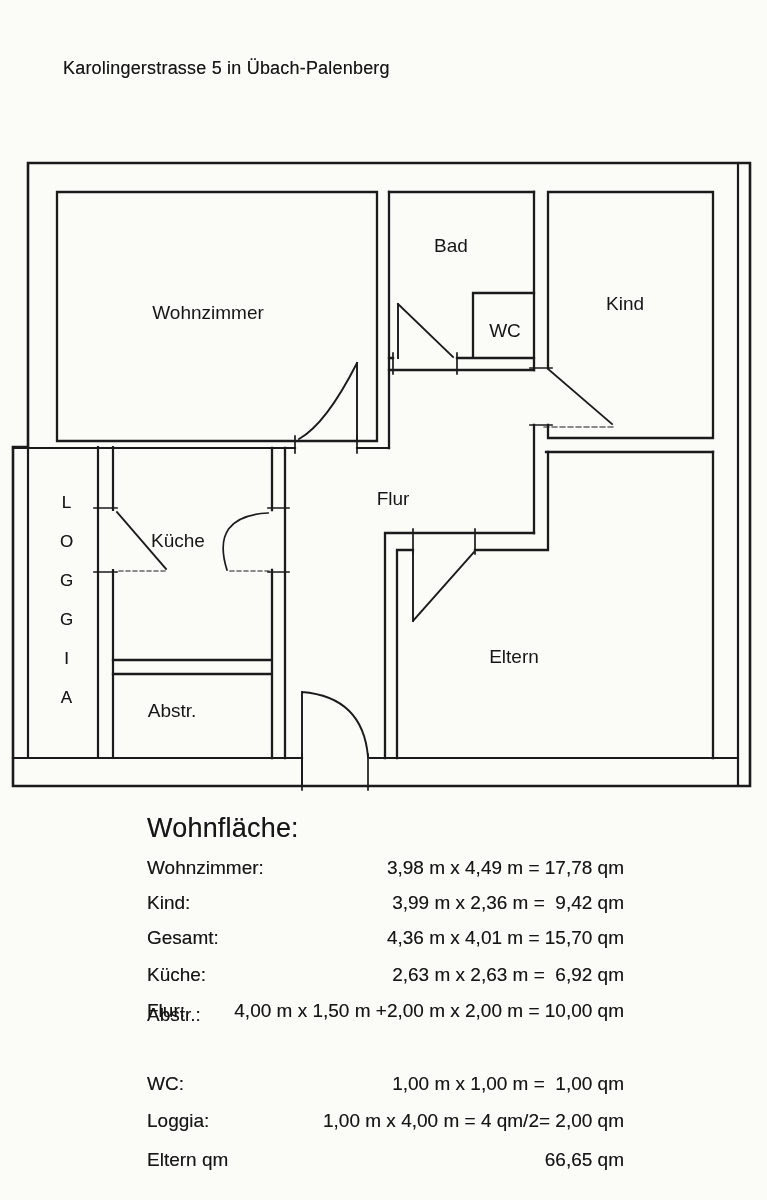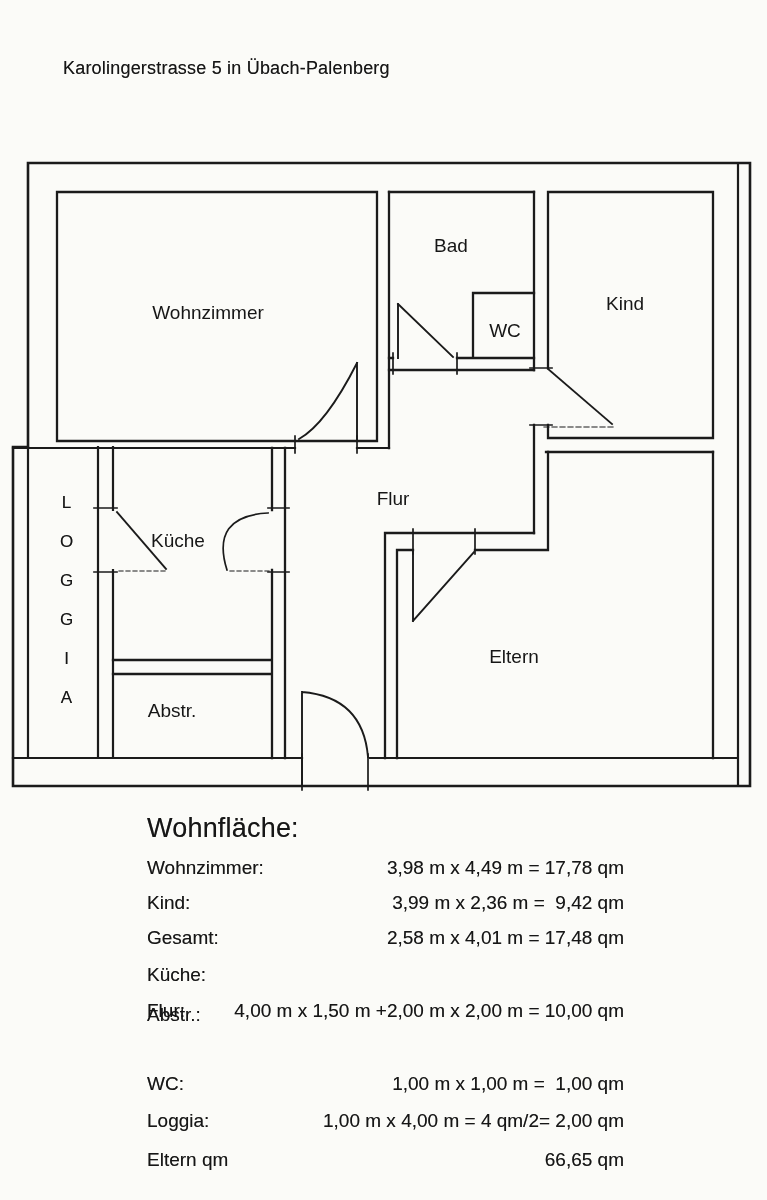--- a/index.html
+++ b/index.html
@@ -123,24 +123,25 @@
   <div class="area-row" style="top:855px">
     <span class="lbl">Wohnzimmer:</span>
     <span class="val">3,98 m x 4,49 m = 17,78 qm</span>
   </div>
   <div class="area-row" style="top:890px">
     <span class="lbl">Kind:</span>
     <span class="val">3,99 m x 2,36 m =  9,42 qm</span>
   </div>
   <div class="area-row" style="top:925px">
     <span class="lbl">Gesamt:</span>
-    <span class="val">2,58 m x 4,01 m = 17,48 qm</span>
+    <span class="val">4,36 m x 4,01 m = 15,70 qm</span>
   </div>
   <div class="area-row" style="top:962px">
     <span class="lbl">Küche:</span>
+    <span class="val">2,63 m x 2,63 m =  6,92 qm</span>
   </div>
   <div class="area-row" style="top:998px">
     <span class="lbl">Flur:</span>
     <span class="val">4,00 m x 1,50 m +2,00 m x 2,00 m = 10,00 qm</span>
   </div>
   <div class="area-row" style="top:1002px">
     <span class="lbl">Abstr.:</span>
   </div>
   <div class="area-row" style="top:1071px">
     <span class="lbl">WC:</span>

